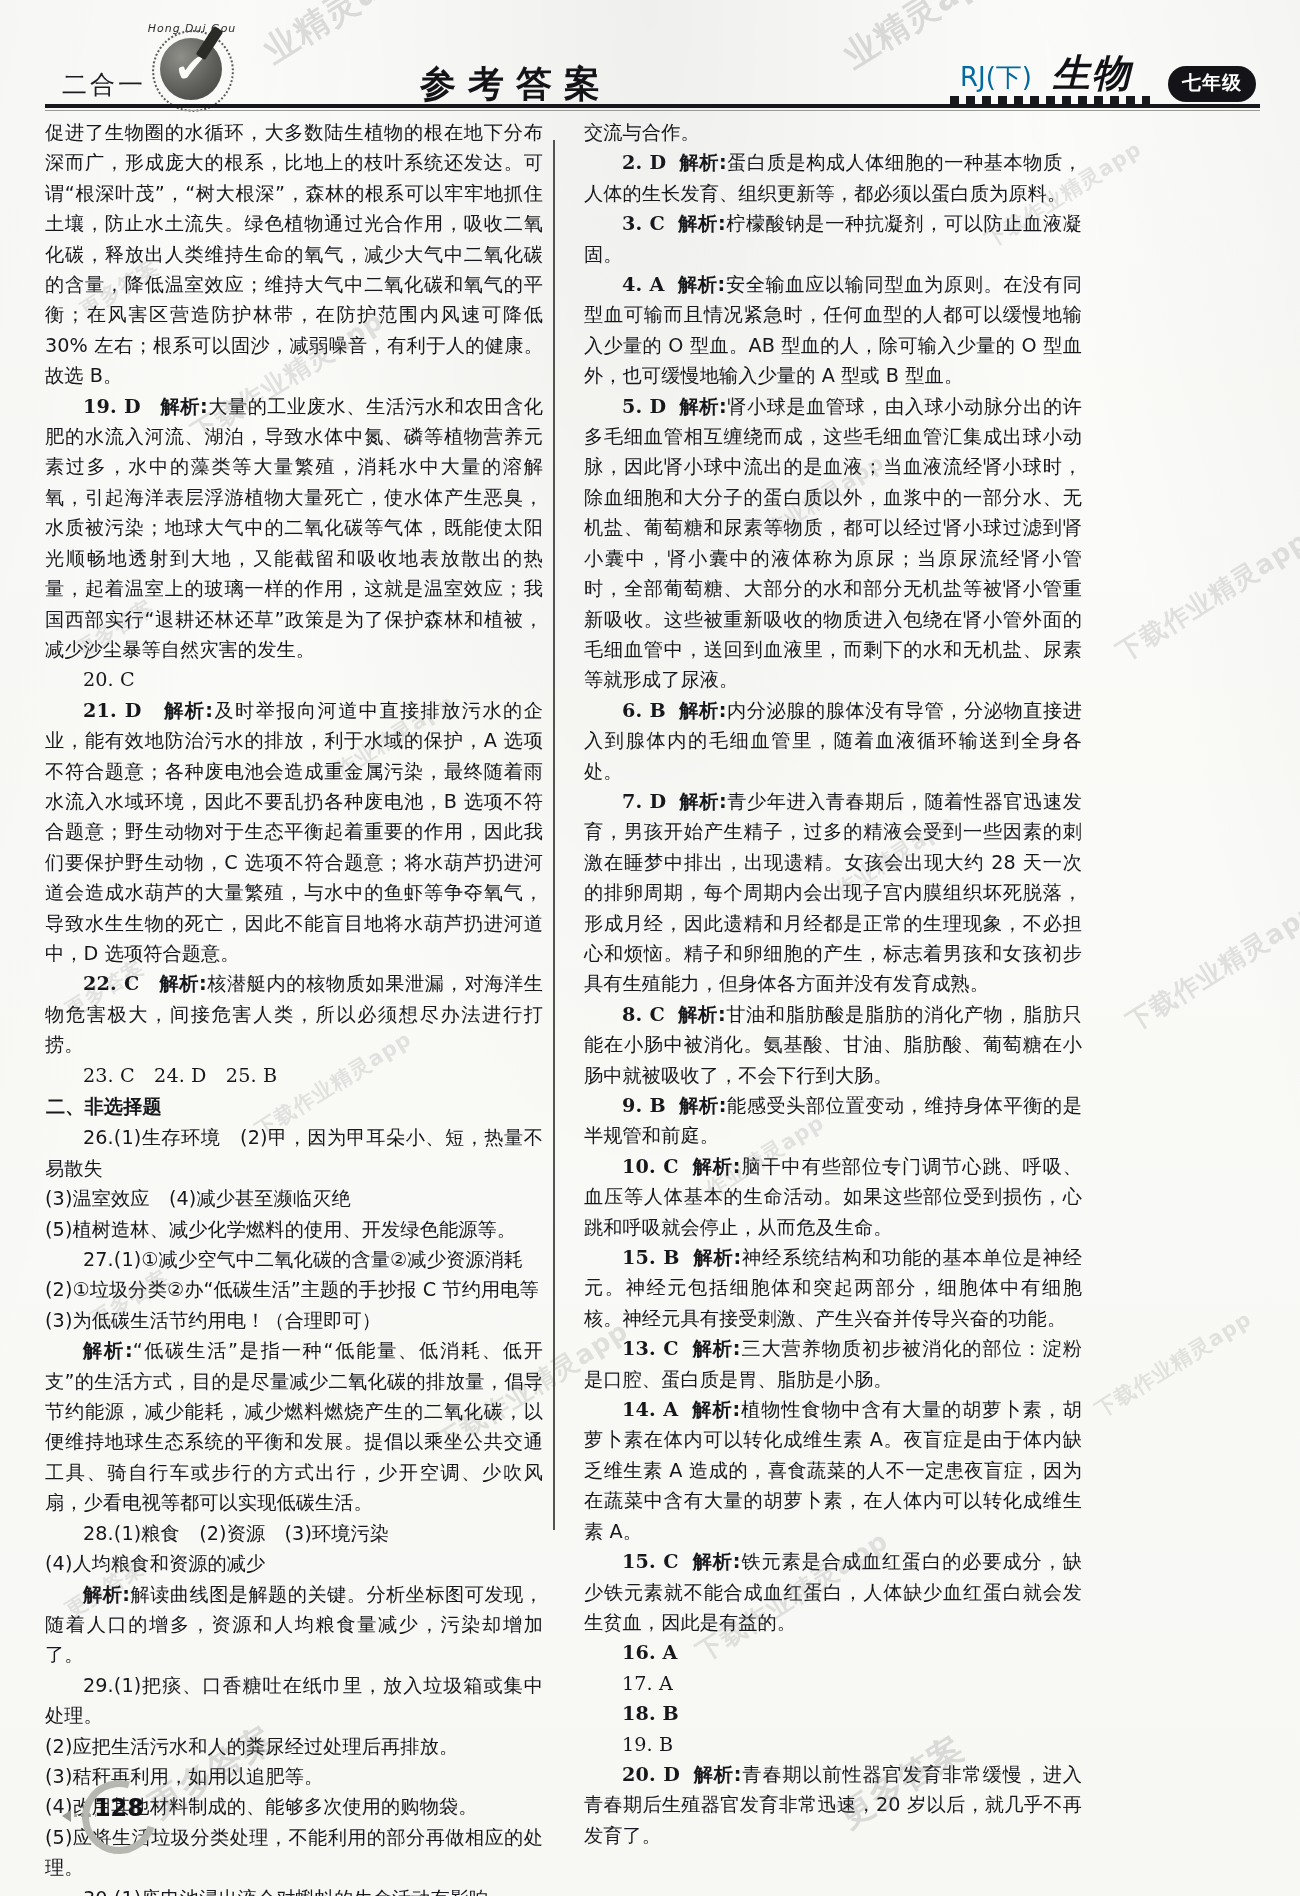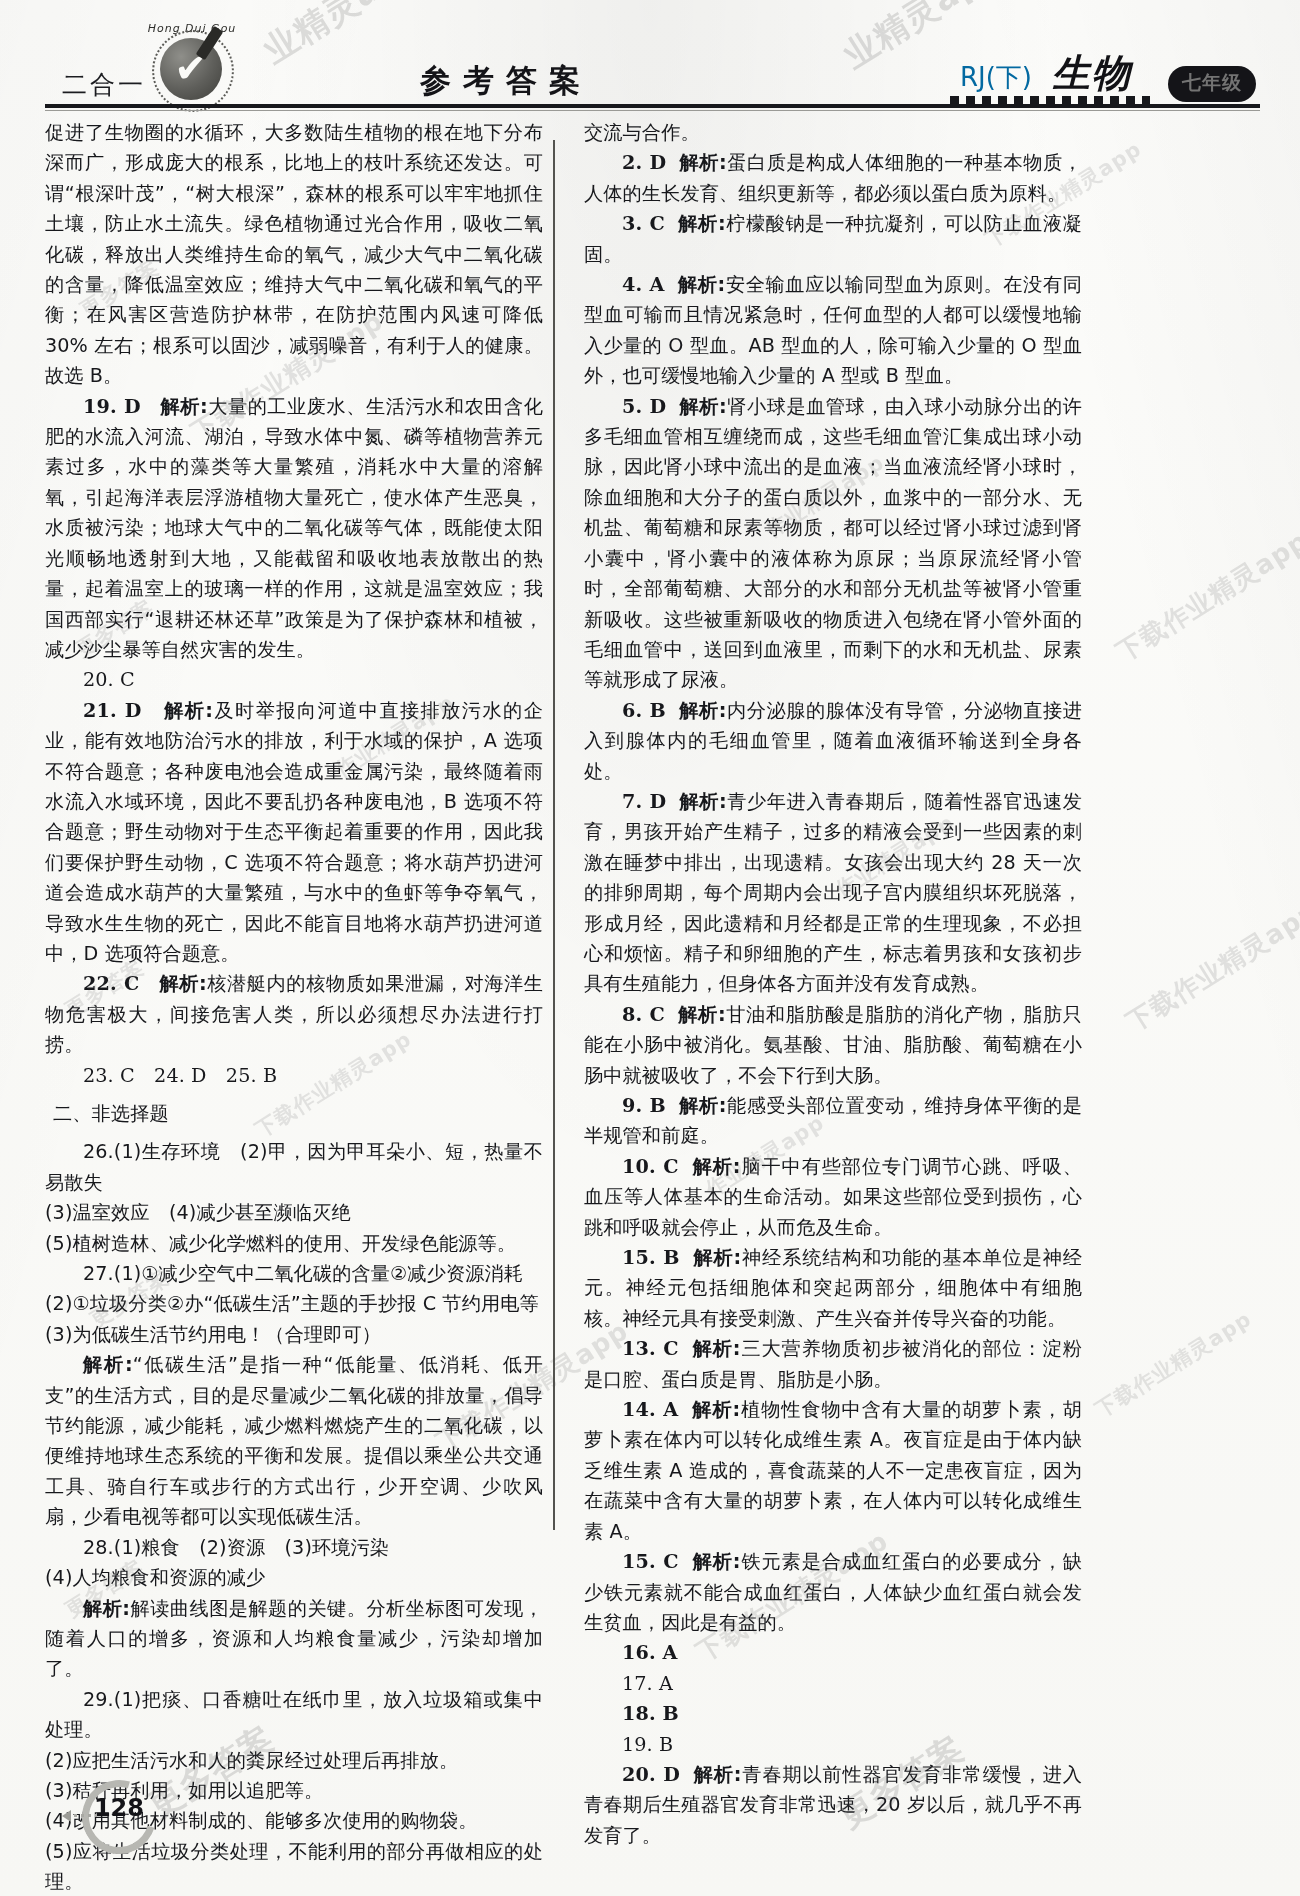--- a/index.html
+++ b/index.html
@@ -108,21 +108,21 @@
     text-align: center;
     font-size: 11px;
     font-style: italic;
     color: #2d2d2a;
     letter-spacing: 1px;
   }
   #hdr-title {
     position: absolute;
     left: 420px;
     top: 60px;
-    font-size: 31px;
+    font-size: 36px;
     letter-spacing: 12px;
     font-weight: bold;
     color: #141418;
   }
   #hdr-subject-code {
     position: absolute;
     right: 268px;
     top: 60px;
     font-size: 26px;
     color: #0369a1;
@@ -145,21 +145,21 @@
     top: 96px;
     width: 200px;
     height: 8px;
     background: repeating-linear-gradient(to right, #17181c 0 9px, transparent 9px 16px);
   }
   #hdr-grade {
     position: absolute;
     right: 44px;
     top: 66px;
     background: #141418;
-    color: #737373;
+    color: #ffffff;
     border-radius: 18px;
     padding: 4px 14px 6px 14px;
     font-size: 19px;
     letter-spacing: 1px;
     font-weight: bold;
   }
 
   
   #columns {
     position: absolute;
@@ -186,22 +186,22 @@
     top: 22px;
     width: 2px;
     height: 1390px;
     background: #53534f;
   }
   .para { margin: 0; }
   .para.ind { text-indent: 38px; }
   .bold { font-weight: bold; }
   .ans-num { font-family: "DejaVu Serif", "Liberation Serif", serif; }
   .sec-head {
-    font-weight: normal;
-    margin: 8px;
+    font-weight: bold;
+    margin: 1px;
   }
 
   
   #page-num {
     position: absolute;
     left: 62px;
     bottom: 52px;
     width: 86px;
     height: 64px;
   }

